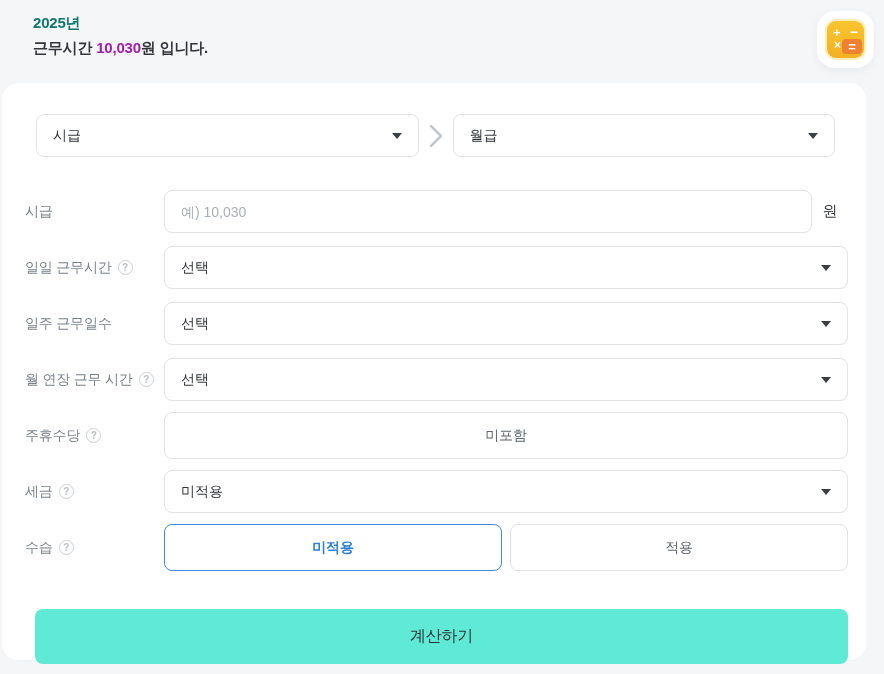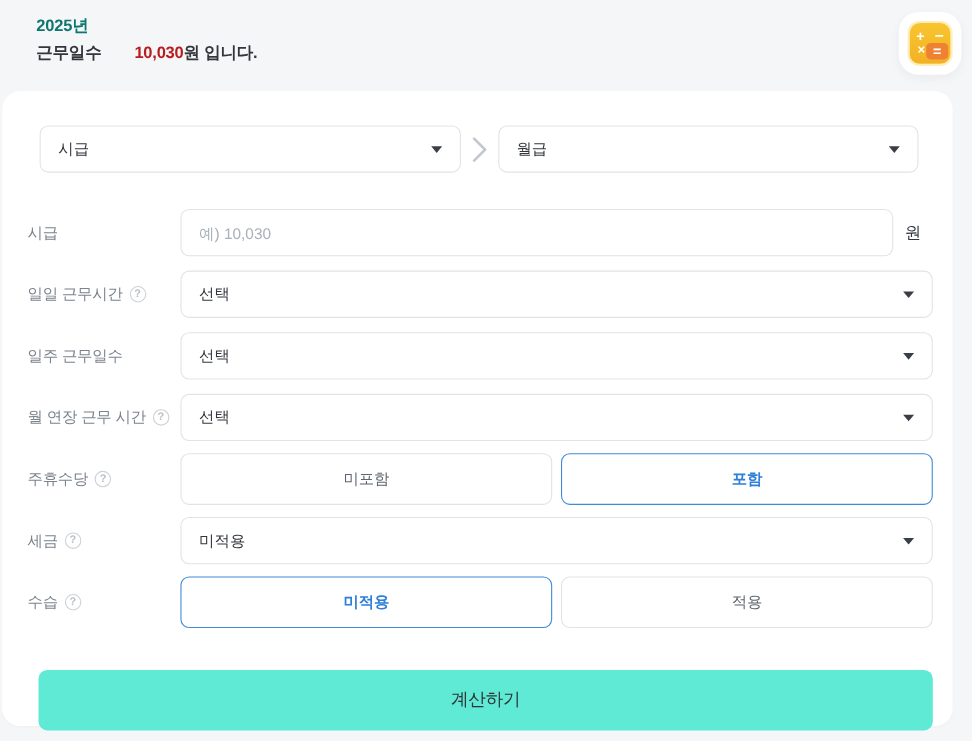--- a/index.html
+++ b/index.html
@@ -6,21 +6,21 @@
   html,body { width:884px; height:674px; overflow:hidden; }
   body {
     background:#f5f6f8;
     font-family:"Liberation Sans", sans-serif;
     position:relative;
   }
   
   .header { position:relative; height:83px; padding:14px 0 0 33px; }
   .h-line1 { font-size:15px; font-weight:bold; color:#0f766e; letter-spacing:-0.2px; }
   .h-line2 { font-size:15px; font-weight:bold; color:#32363c; margin-top:6px; letter-spacing:-0.2px; }
-  .h-line2 .wage { color:#b91c1c;margin-left:26px; }
+  .h-line2 .wage { color:#a21caf; }
   .calc-badge {
     position:absolute; top:11px; right:10px;
     width:57px; height:57px; background:#ffffff; border-radius:18px;
     box-shadow:0 3px 10px rgba(0,0,0,0.05);
     display:flex; align-items:center; justify-content:center; cursor:pointer;
   }
   .calc-icon {
     width:37px; height:37px; border-radius:9px; position:relative;
     background:linear-gradient(180deg,#f8c52f 0%,#f3b124 100%);
     box-shadow:0 0 0 2px rgba(255,224,130,0.55);
@@ -98,21 +98,21 @@
     font-size:16px; color:#2e3238; cursor:pointer; letter-spacing:-0.2px;
     font-family:"Liberation Sans", sans-serif;
   }
 </style>
 </head>
 <body>
 
 <div class="header">
   <div class="h-line1">2025년</div>
   <div class="h-line2">
-    <span>근무일수 </span><span class="wage">10,030</span><span>원 입니다.</span>
+    <span>근무시간 </span><span class="wage">10,030</span><span>원 입니다.</span>
   </div>
   <div class="calc-badge">
     <div class="calc-icon">
       <span class="g g-plus">+</span>
       <span class="g g-minus">−</span>
       <span class="g g-mult">×</span>
       <span class="calc-eq">
           <span class="g g-eq">=</span>
         </span>
     </div>
@@ -186,21 +186,20 @@
   </div>
 
   <div class="form-row">
     <div class="row-label">
       <span>주휴수당</span>
       <span class="help">?</span>
     </div>
     <div class="control">
       <div class="toggle">
         <button class="toggle-btn">미포함</button>
-        <button class="toggle-btn active">포함</button>
       </div>
     </div>
   </div>
 
   <div class="form-row">
     <div class="row-label">
       <span>세금</span>
       <span class="help">?</span>
     </div>
     <div class="control">

